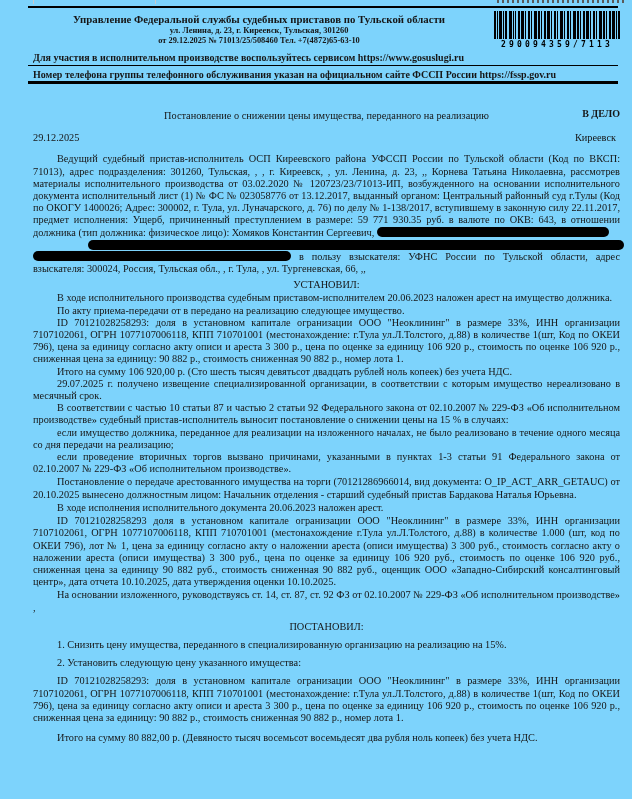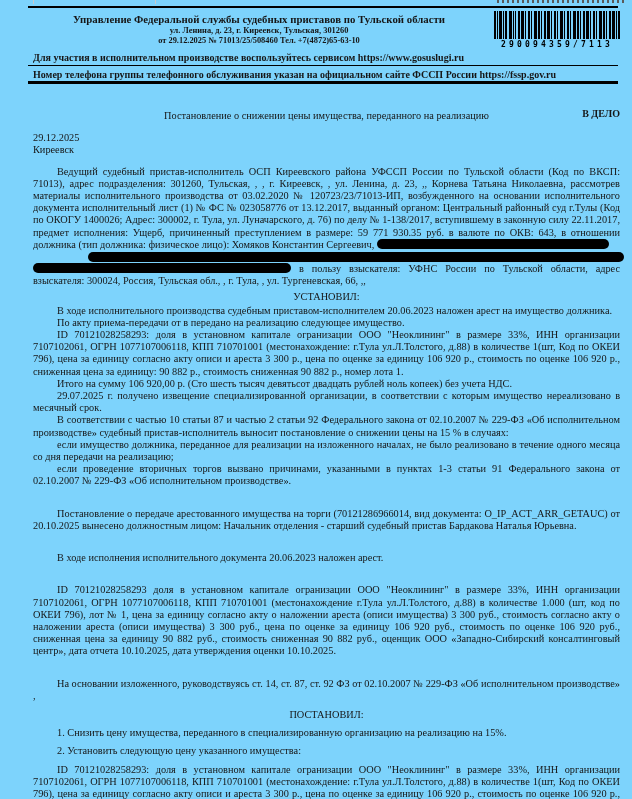--- a/index.html
+++ b/index.html
@@ -61,26 +61,26 @@
     position: absolute; top: 86px; right: 12px;
     font-weight: bold; font-size: 10px; margin-top: 22px;
   }
 
   
   .doc-body {
     position: absolute; top: 100px; left: 33px; width: 587px;
     font-size: 10.3px; line-height: 12.2px;
   }
   .title { text-align: center; margin-top: 10px; }
-  .dateline { display: flex; justify-content: space-between; margin: 10px 4px 9px 0; flex-direction: column; }
+  .dateline { display: flex; justify-content: space-between; margin: 10px 4px 9px 0; }
   .para { text-align: justify; text-indent: 24px; }
   .noindent { text-indent: 0; }
   .center-heading { text-align: center; margin: 4px 0 1px 0; }
   .center-heading.post { margin: 7px 0 6px 0; }
-  .sp { margin-top: 20px; }
+  .sp { margin-top: 1px; }
   .post-p { margin-top: 6px; }
   .itog-final { margin-top: 8px; }
 
   
   .redact-pill {
     display: inline-block; height: 10px; background: #000;
     border-radius: 5px; vertical-align: -1px;
   }
   .pill-a { width: 232px; }
   .pill-b { width: 258px; }

